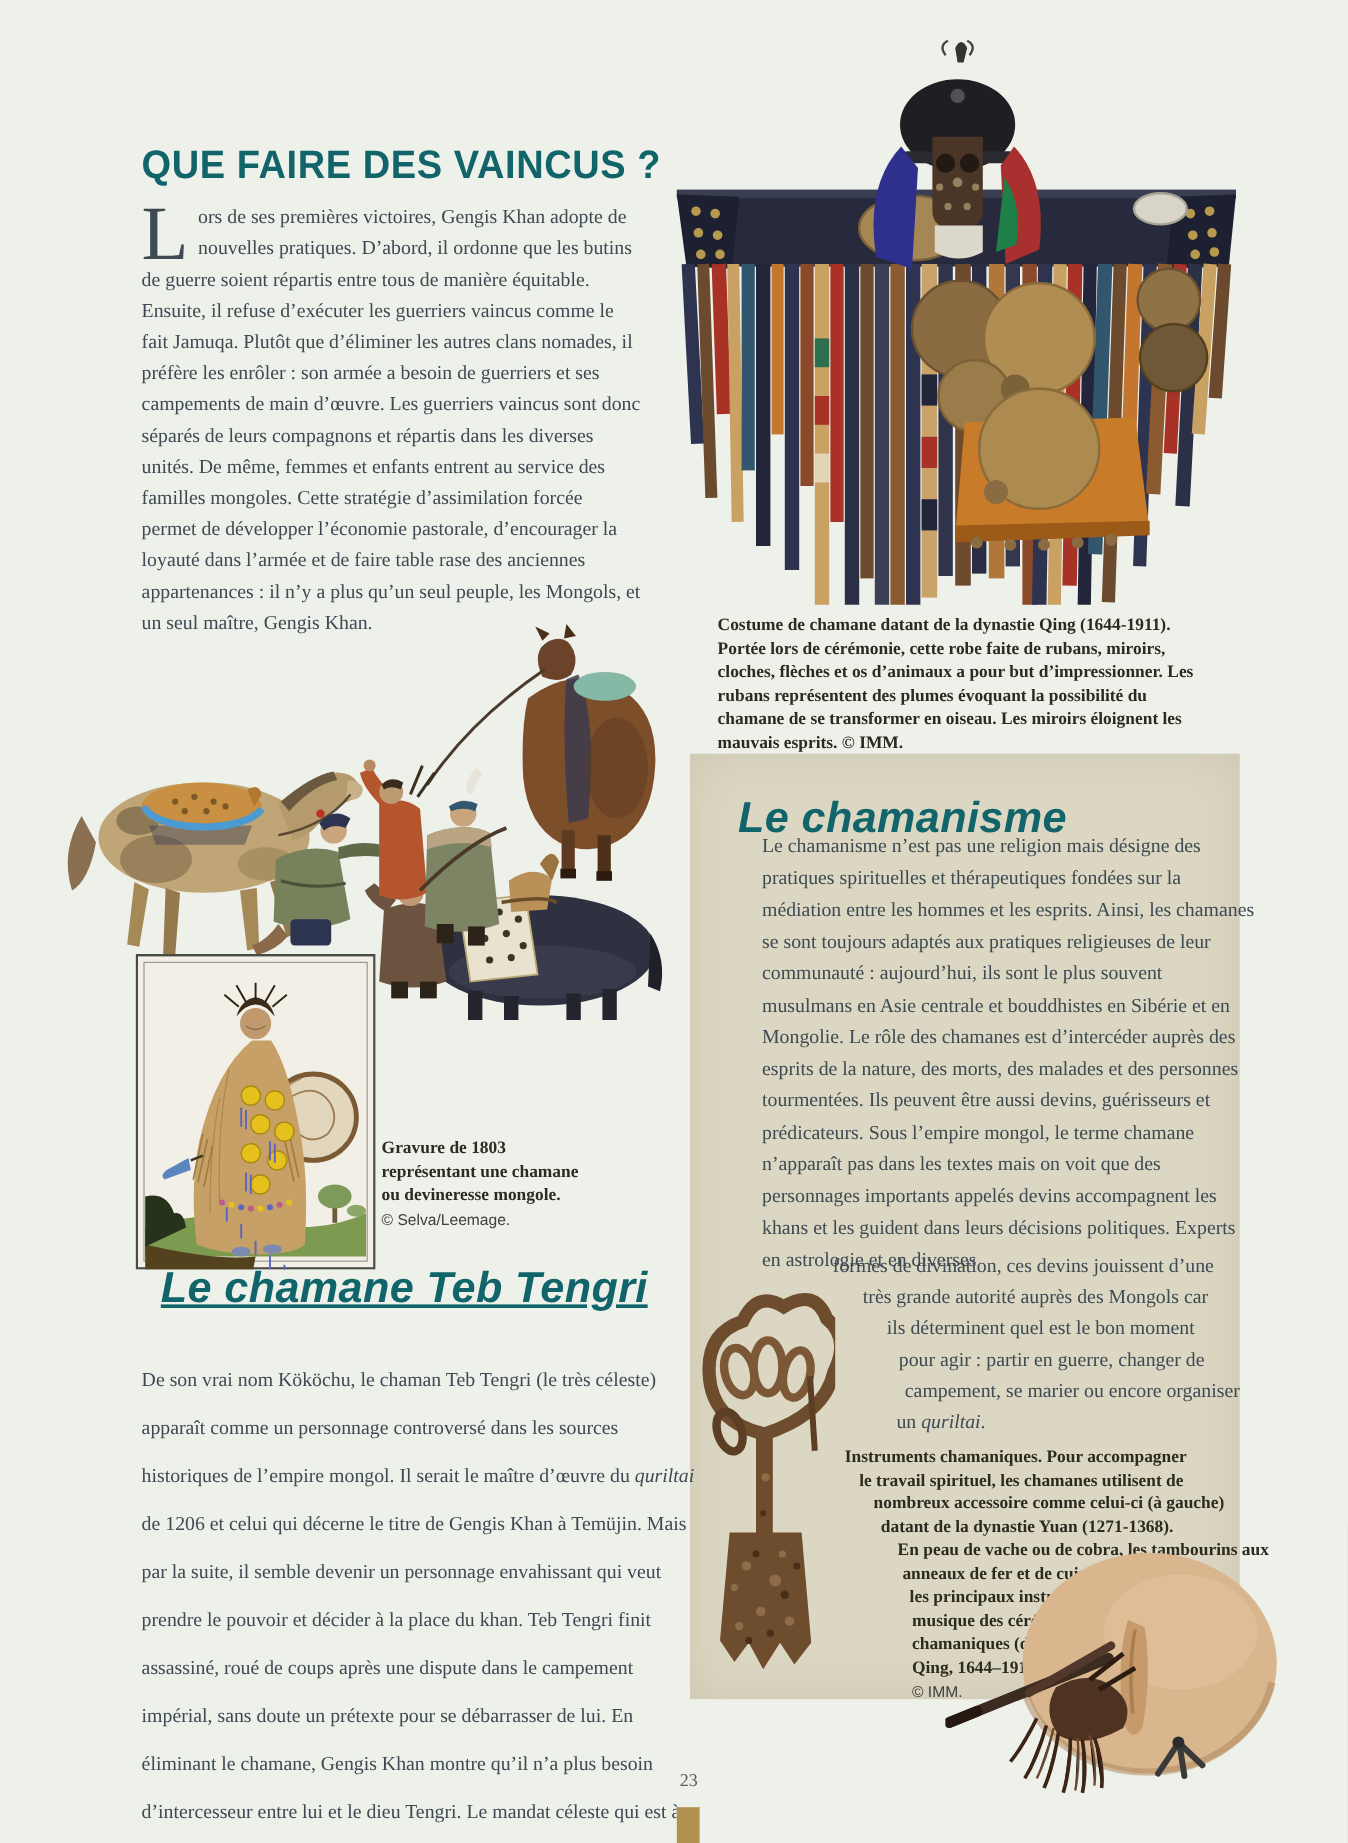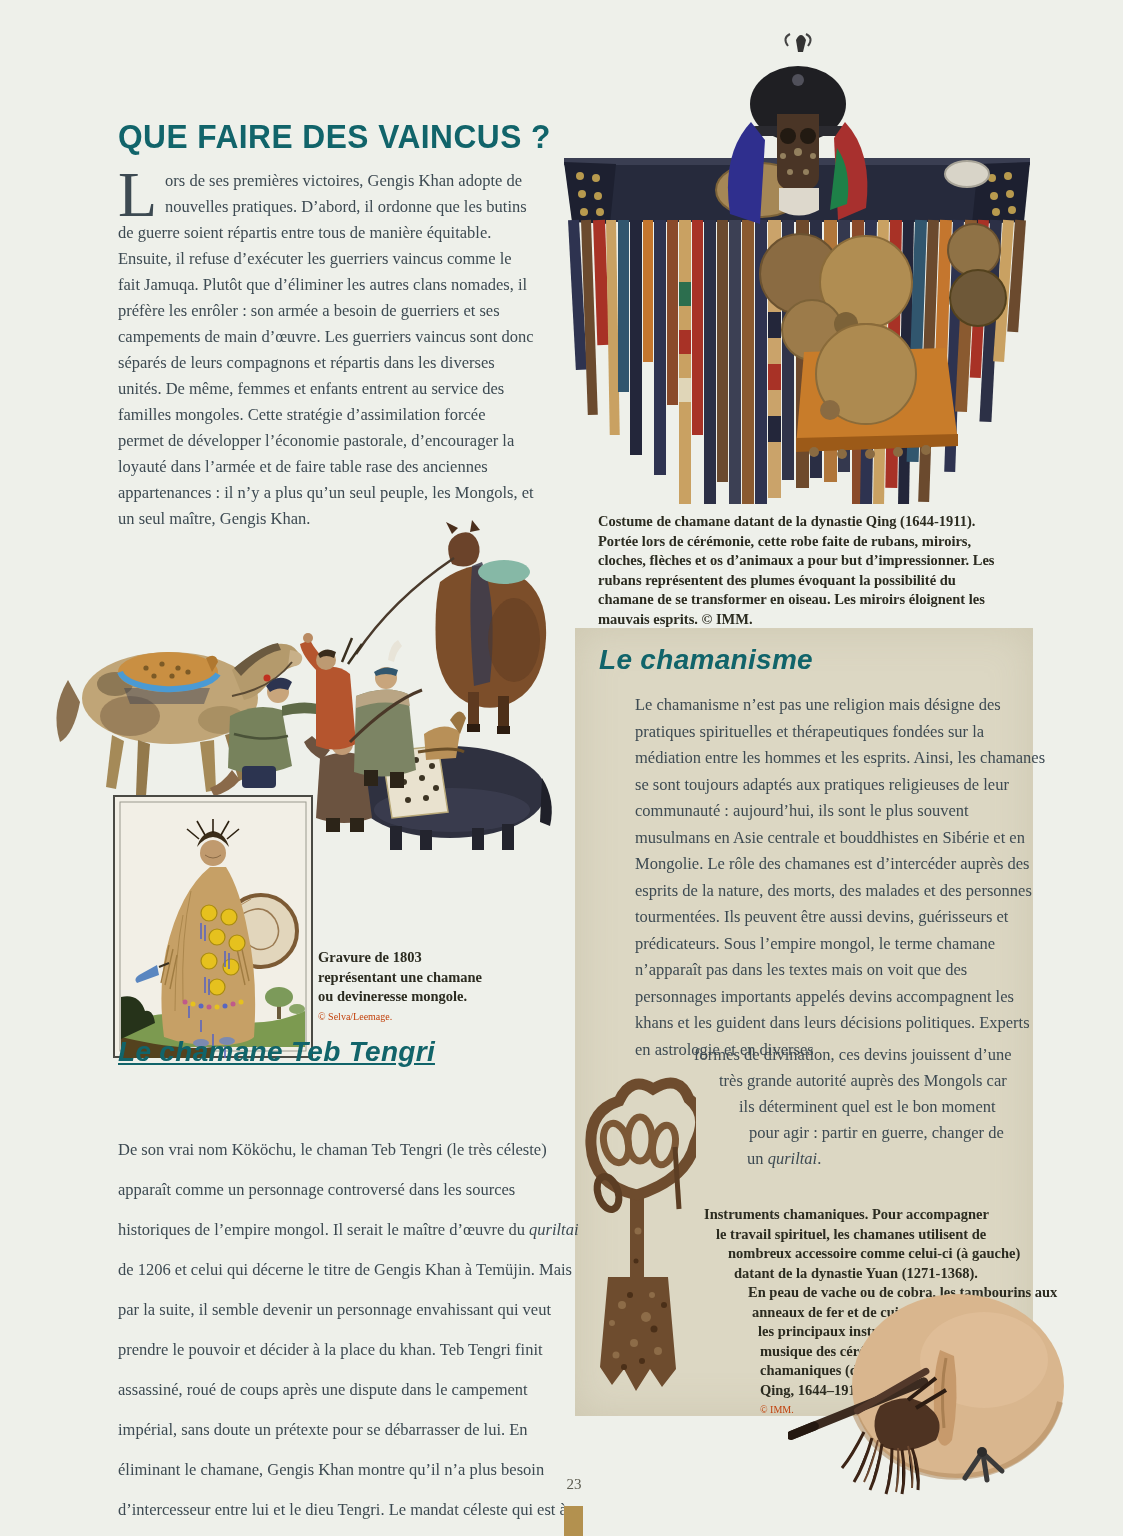--- a/index.html
+++ b/index.html
@@ -18,21 +18,21 @@
     position:absolute;left:118px;top:118px;width:470px;
     font-family:"Liberation Sans", sans-serif;
     font-weight:700;font-size:33px;letter-spacing:.5px;
     color:#11646a;margin:0;
     transform:scaleX(.96);transform-origin:left;
     white-space:nowrap;
   }
   .sub-heading{
     font-family:"Liberation Sans", sans-serif;
     font-weight:700;font-style:italic;
-    font-size:28px;color:#11646a;margin:0;
+    font-size:36px;color:#11646a;margin:16px;
     letter-spacing:.3px;
   }
   
   .body-text{
     font-size:16.5px;line-height:26px;text-align:left;
     color:#3d4a52;margin:0;
   }
   .left-par{position:absolute;left:118px;top:168px;width:416px;}
   .dropcap{
     float:left;font-size:64px;line-height:50px;
@@ -43,22 +43,22 @@
   .teb-par{position:absolute;left:118px;top:1130px;width:462px;line-height:40px;}
   .italic{font-style:italic;}
   
   .caption{
     font-size:14.5px;line-height:19.5px;font-weight:700;
     color:#2b2b20;margin:0;
   }
   .costume-caption{position:absolute;left:598px;top:512px;width:416px;}
   .engraving-caption{position:absolute;left:318px;top:948px;width:170px;}
   .credit{
-    font-family:Liberation Serif, serif;
-    font-weight:400;font-size:10px;color:#c2410c;
+    font-family:Liberation Sans, sans-serif;
+    font-weight:400;font-size:13px;color:#404040;
   }
   
   .sidebar{
     position:absolute;left:575px;top:628px;width:458px;height:788px;
     background:#dcd7c3;
     box-shadow:inset 0 0 40px rgba(160,150,120,.25);
   }
   .sidebar-heading{position:absolute;left:24px;top:16px;}
   .sidebar-par1{position:absolute;left:24px;top:64px;width:412px;line-height:26.5px;margin-left:36px;}
   .sidebar-par2{position:absolute;left:24px;top:414px;width:412px;line-height:26px;}
@@ -386,20 +386,21 @@
   </div>
 
   <aside class="sidebar">
     <h2 class="sub-heading sidebar-heading">Le chamanisme</h2>
     <p class="body-text sidebar-par1">Le chamanisme n’est pas une religion mais désigne des pratiques spirituelles et thérapeutiques fondées sur la médiation entre les hommes et les esprits. Ainsi, les chamanes se sont toujours adaptés aux pratiques religieuses de leur communauté : aujourd’hui, ils sont le plus souvent musulmans en Asie centrale et bouddhistes en Sibérie et en Mongolie. Le rôle des chamanes est d’intercéder auprès des esprits de la nature, des morts, des malades et des personnes tourmentées. Ils peuvent être aussi devins, guérisseurs et prédicateurs. Sous l’empire mongol, le terme chamane n’apparaît pas dans les textes mais on voit que des personnages importants appelés devins accompagnent les khans et les guident dans leurs décisions politiques. Experts en astrologie et en diverses</p>
     <div class="sidebar-par2">
       <div class="st-line" style="padding-left:95px">formes de divination, ces devins jouissent d’une</div>
       <div class="st-line" style="padding-left:120px">très grande autorité auprès des Mongols car</div>
       <div class="st-line" style="padding-left:140px">ils déterminent quel est le bon moment</div>
       <div class="st-line" style="padding-left:150px">pour agir : partir en guerre, changer de</div>
+      <div class="st-line" style="padding-left:155px">campement, se marier ou encore organiser</div>
       <div class="st-line" style="padding-left:148px"><span>un </span><span class="italic">quriltai</span><span>.</span></div>
     </div>
   </aside>
 
   <figure class="fig" style="left:578px;top:1055px;width:118px;height:358px;margin:0;">
     <svg viewBox="0 0 118 358" width="118" height="358">
       <polygon points="30,222 90,222 98,314 84,332 72,314 58,336 46,314 34,330 22,312" fill="#6e4c2e"></polygon>
       <rect x="52" y="138" width="14" height="90" fill="#6e4c2e"></rect>
       <path d="M59,140 q-44,-10 -46,-50 q-2,-34 28,-44 q12,-26 34,-12 q26,-16 36,10 q20,16 6,44 q-8,36 -58,52z" fill="none" stroke="#6e4c2e" stroke-width="11"></path>
       <ellipse cx="38" cy="88" rx="12" ry="20" fill="none" stroke="#7c5836" stroke-width="7" transform="rotate(-14 38 88)"></ellipse>

